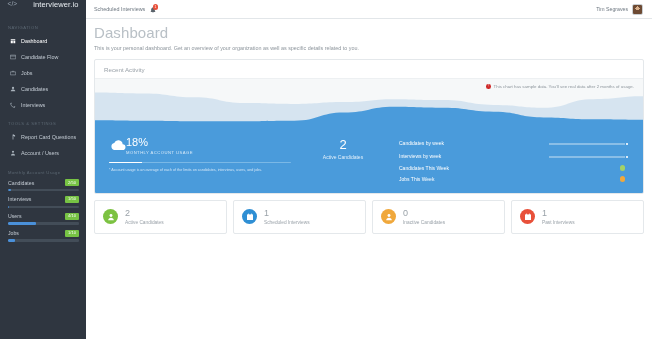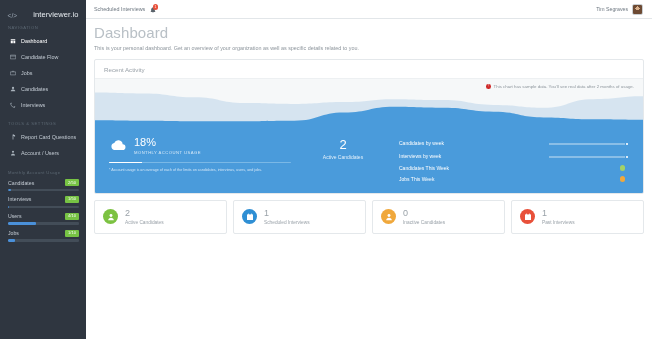--- a/index.html
+++ b/index.html
@@ -14,21 +14,21 @@
   
   .sidebar {
     width: 86px; height: 339px;
     background: #2f3640;
     flex: 0 0 86px;
     position: relative;
     overflow: hidden;
   }
   .brand {
     height: 19px;
-    display: flex; align-items: flex-end; justify-content: center;
+    display: flex; align-items: flex-start; justify-content: center;
     gap: 16px;
     color: #e9eef2;
     font-size: 7.5px;
     letter-spacing: .1px;
   }
   .brand .code { color: #9aa6b2; font-size: 6.5px; }
   .nav-head {
     color: #5c6873;
     font-size: 4.2px;
     letter-spacing: .5px;
@@ -148,21 +148,21 @@
   .chart-wrap svg { display: block; width: 100%; height: 48px; }
 
   
   .blue-panel {
     background: #4a9bdb;
     display: flex;
     padding: 9px 10px 8px 10px;
     position: relative;
   }
   .bp-col-usage { width: 190px; flex: 0 0 190px; }
-  .bp-usage-top { display: flex; align-items: center; gap: 8px; padding-left: 4px; }
+  .bp-usage-top { display: flex; align-items: center; padding-left: 4px; }
   .cloud-ico { width: 17px; height: 13px; flex: 0 0 17px; }
   .cloud-ico svg { width: 17px; height: 13px; fill: #ffffff; display: block; }
   .bp-pct { font-size: 11px; color: #ffffff; font-weight: 400; line-height: 1.1; }
   .bp-pct-label {
     font-size: 4.2px; color: #d6e9f8; letter-spacing: .45px;
     text-transform: uppercase; margin-top: 1.5px;
   }
   .bp-track {
     margin: 7px 4px 0 4px; height: 1.6px;
     background: #7ab8e6; border-radius: 1px; overflow: hidden;

